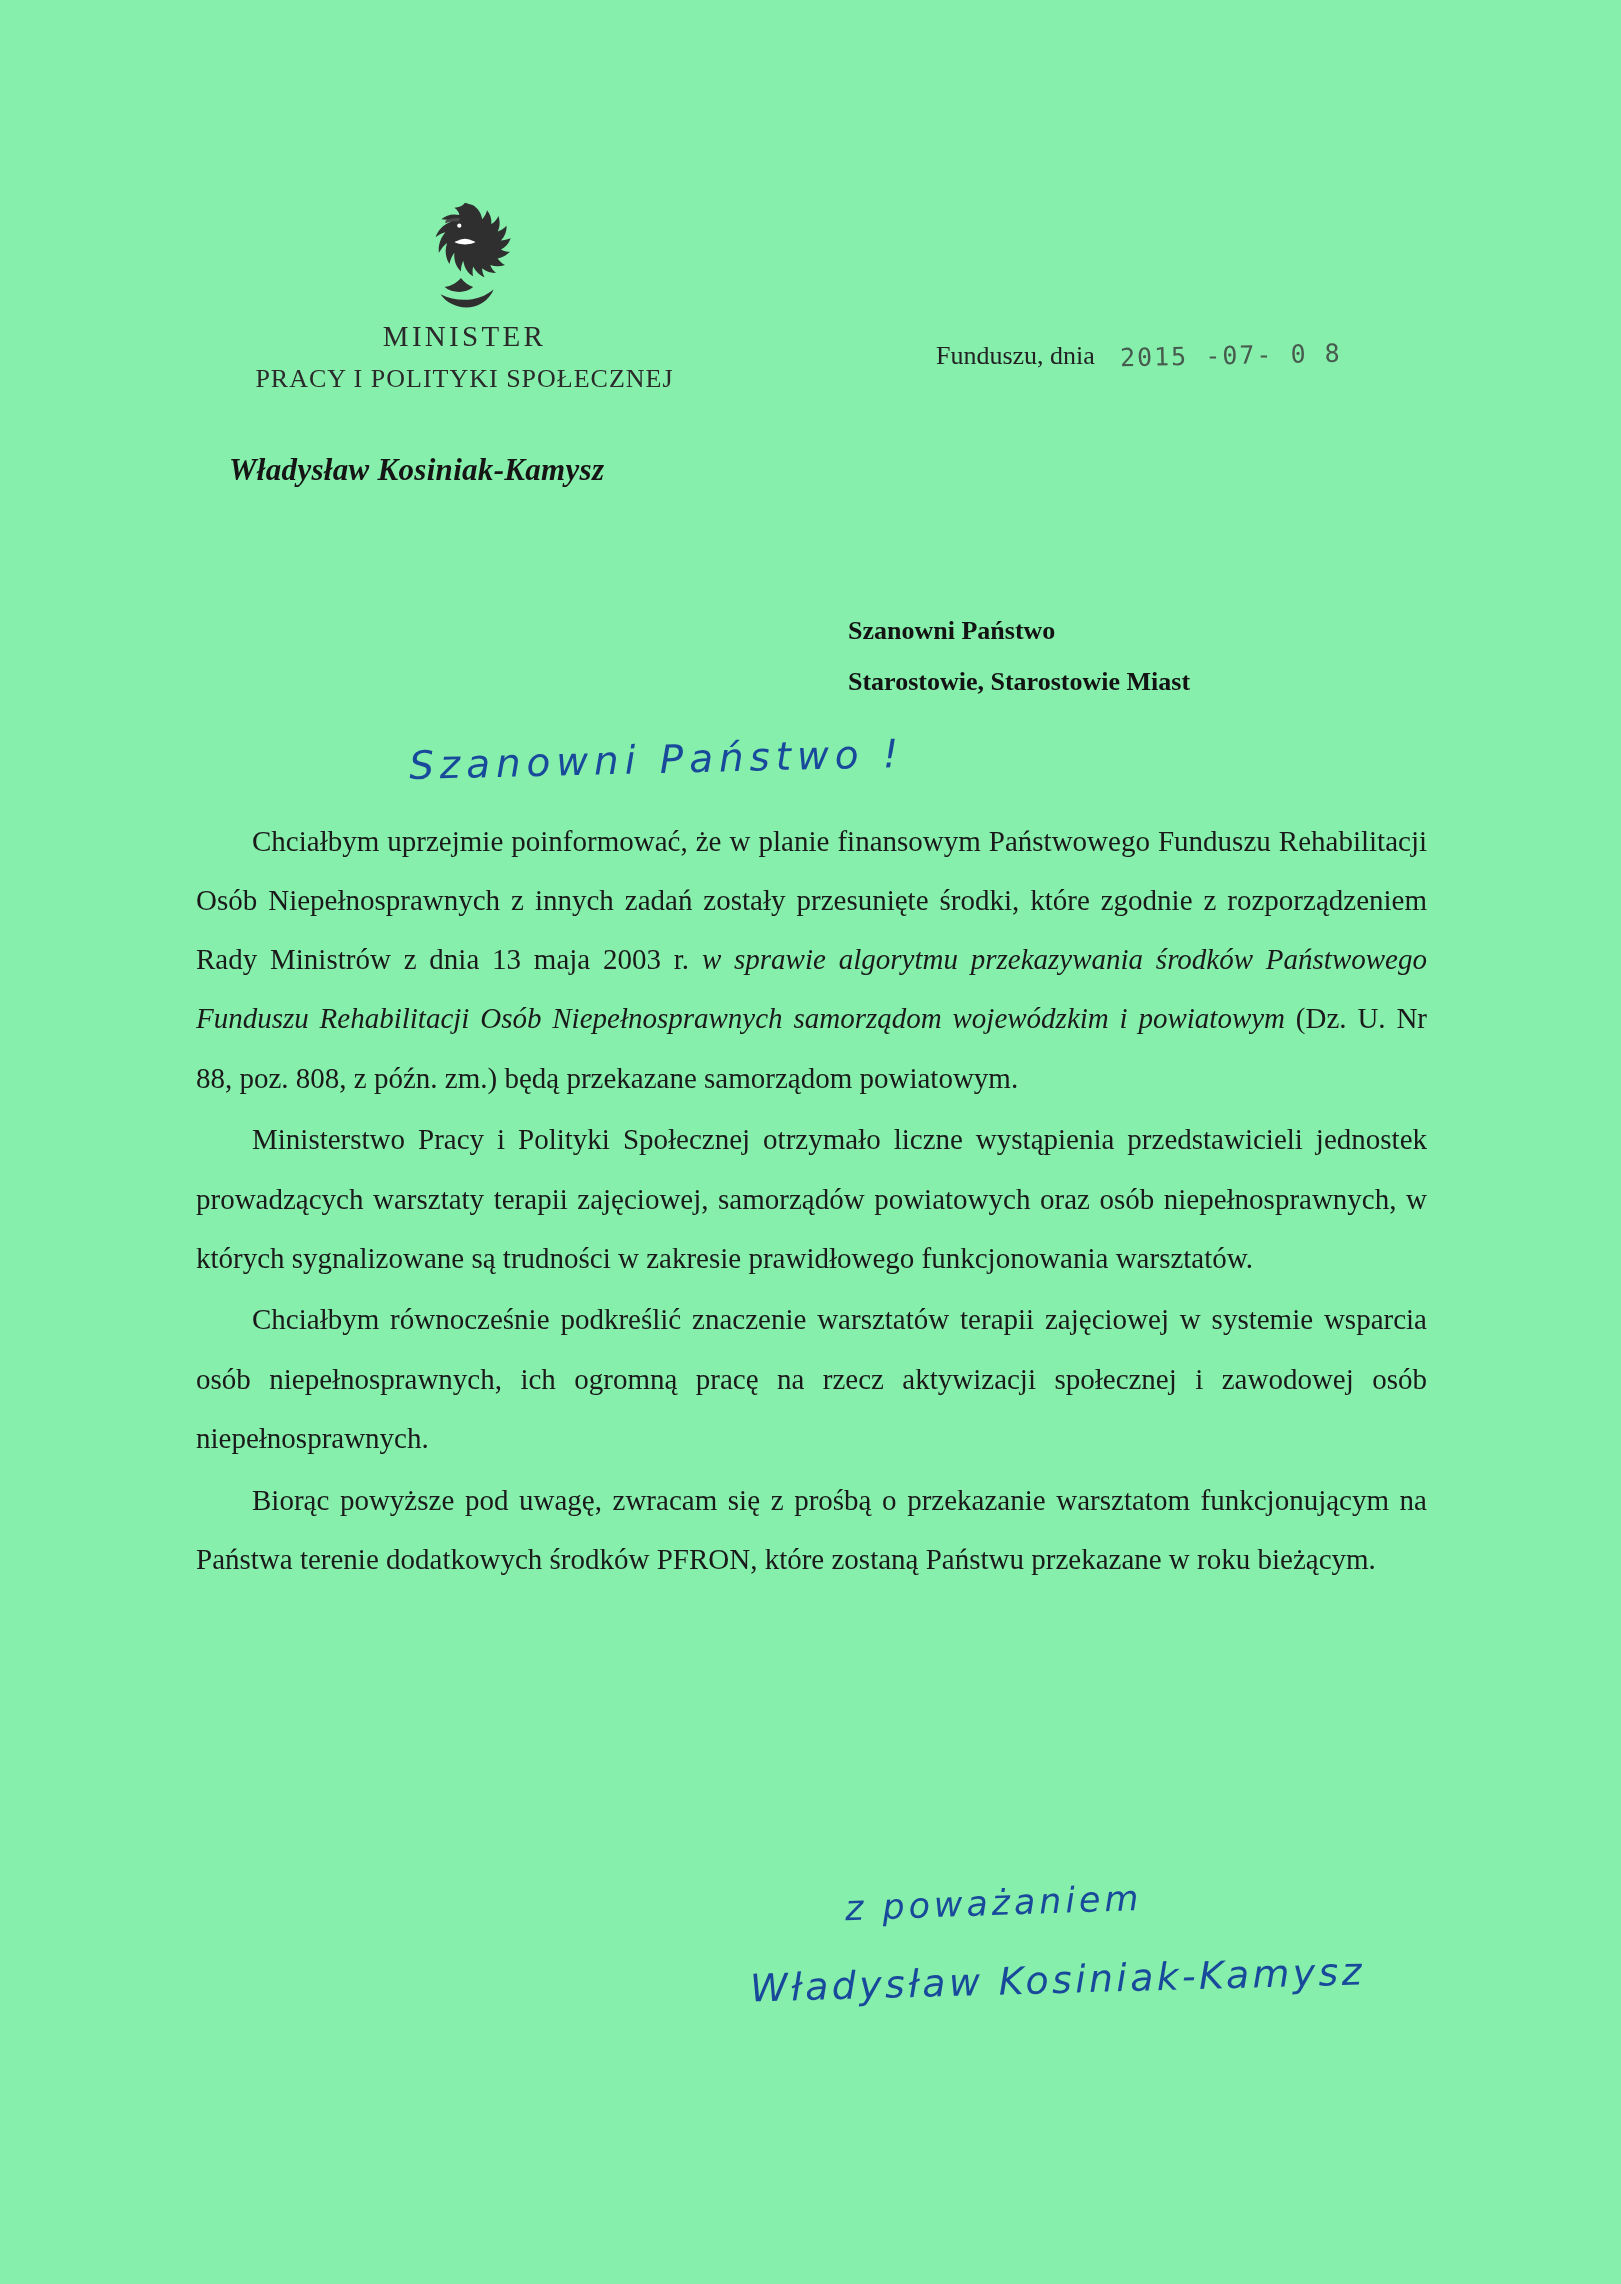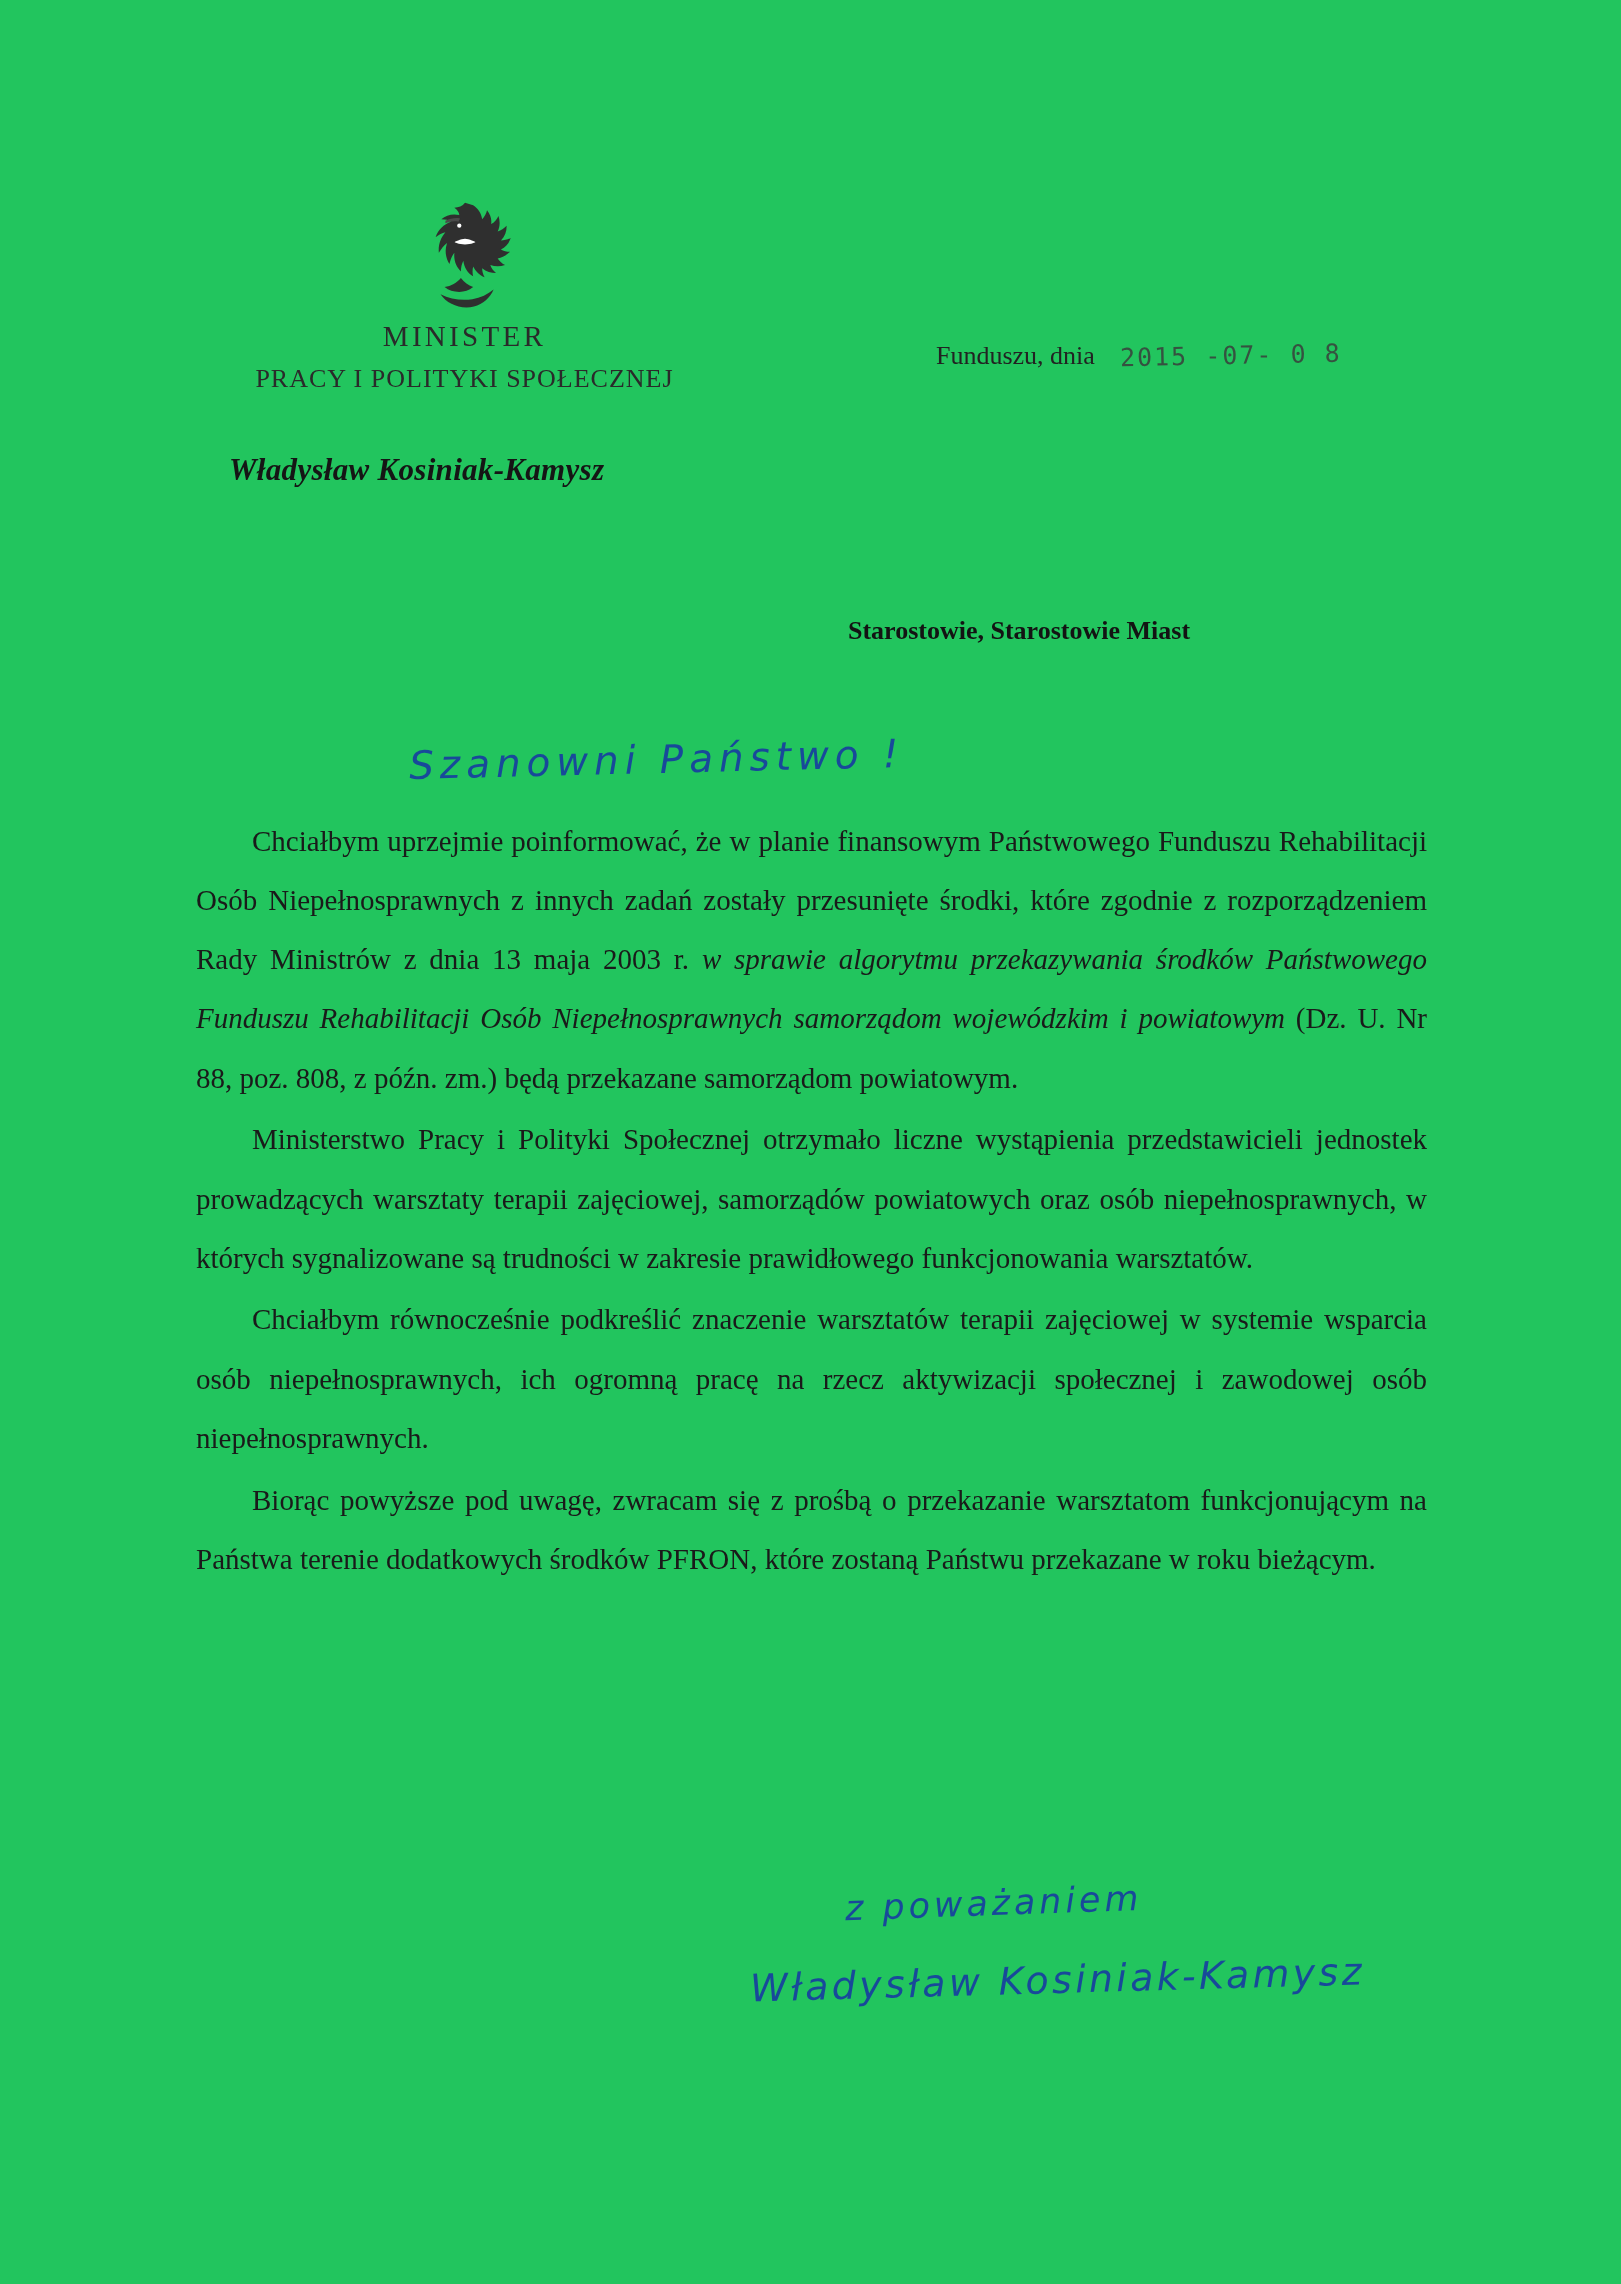--- a/index.html
+++ b/index.html
@@ -12,21 +12,21 @@
     height: 2284px;
     position: relative;
     font-family: "Liberation Serif", serif;
     color: #1b1b1b;
     overflow: hidden;
   }
 
   .page {
     position: absolute;
     inset: 0;
-    background: #22c55e;
+    background: #86efac;
   }
 
   
   .letterhead {
     position: absolute;
     left: 196px;
     top: 196px;
     width: 537px;
     text-align: center;
   }
@@ -166,20 +166,21 @@
     <div class="ministry-line-2">PRACY I POLITYKI SPOŁECZNEJ</div>
   </div>
 
   <div class="date-block">
     <span>Funduszu, dnia</span><span class="date-stamp">2015 -07- 0 8</span>
   </div>
 
   <div class="minister-name">Władysław Kosiniak-Kamysz</div>
 
   <div class="addressee">
+    <div>Szanowni Państwo</div>
     <div>Starostowie, Starostowie Miast</div>
   </div>
 
   <div class="hand hand-salutation">Szanowni Państwo !</div>
 
   <div class="body-text" id="body-text">
       <p><span>Chciałbym uprzejmie poinformować, że w planie finansowym Państwowego Funduszu Rehabilitacji Osób Niepełnosprawnych z innych zadań zostały przesunięte środki, które zgodnie z rozporządzeniem Rady Ministrów z dnia 13 maja 2003 r. </span><span class="ital">w sprawie algorytmu przekazywania środków Państwowego Funduszu Rehabilitacji Osób Niepełnosprawnych samorządom wojewódzkim i powiatowym</span><span> (Dz. U. Nr 88, poz. 808, z późn. zm.) będą przekazane samorządom powiatowym.</span></p>
       <p><span>Ministerstwo Pracy i Polityki Społecznej otrzymało liczne wystąpienia przedstawicieli jednostek prowadzących warsztaty terapii zajęciowej, samorządów powiatowych oraz osób niepełnosprawnych, w których sygnalizowane są trudności w zakresie prawidłowego funkcjonowania warsztatów.</span></p>
       <p><span>Chciałbym równocześnie podkreślić znaczenie warsztatów terapii zajęciowej w systemie wsparcia osób niepełnosprawnych, ich ogromną pracę na rzecz aktywizacji społecznej i zawodowej osób niepełnosprawnych.</span></p>
       <p><span>Biorąc powyższe pod uwagę, zwracam się z prośbą o przekazanie warsztatom funkcjonującym na Państwa terenie dodatkowych środków PFRON, które zostaną Państwu przekazane w roku bieżącym.</span></p>

